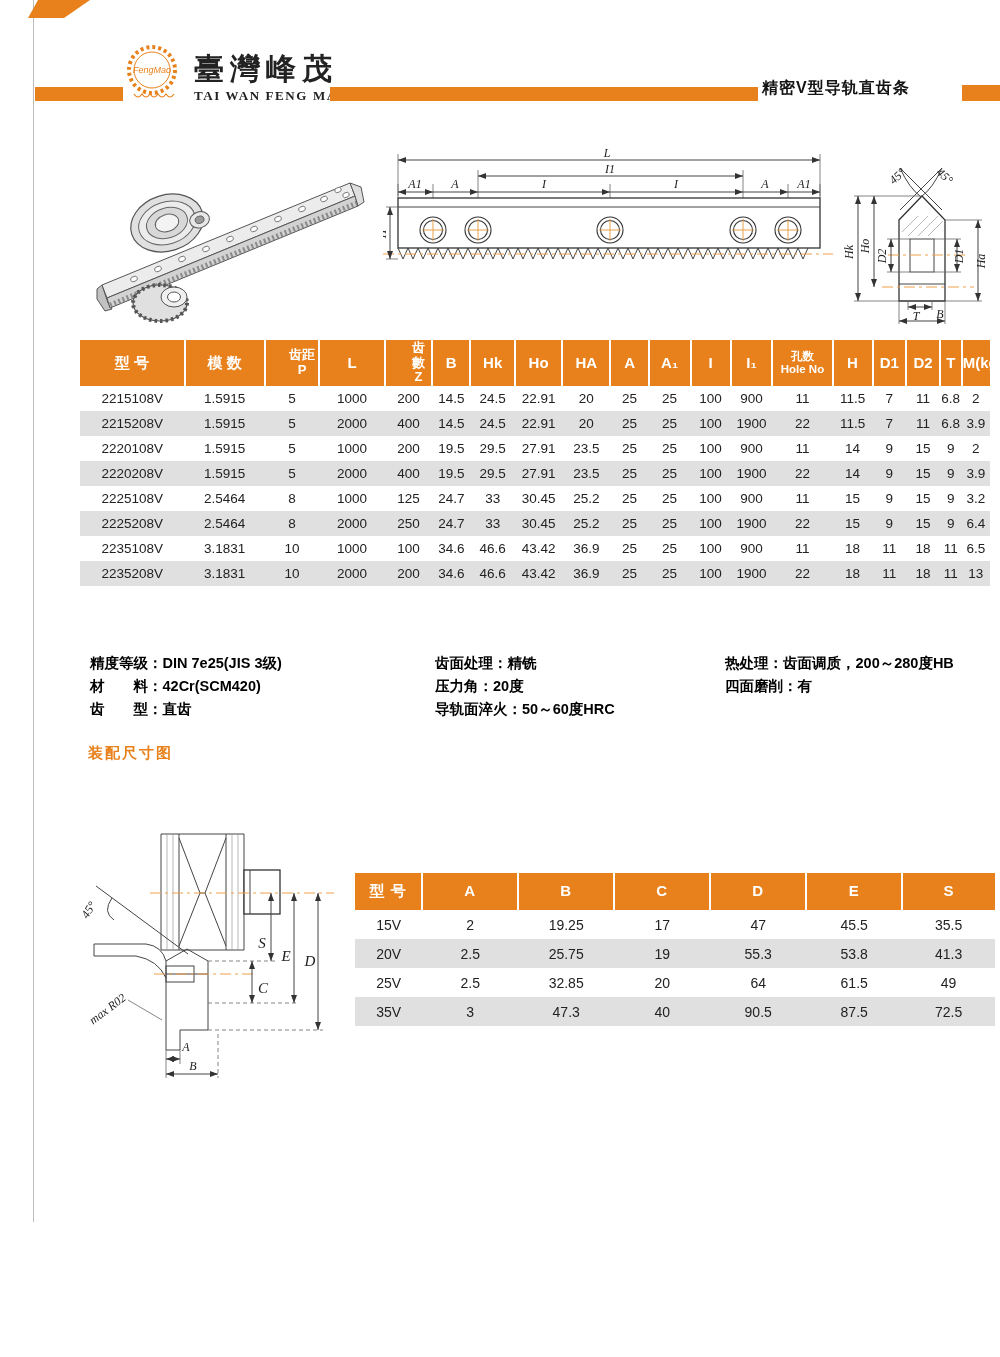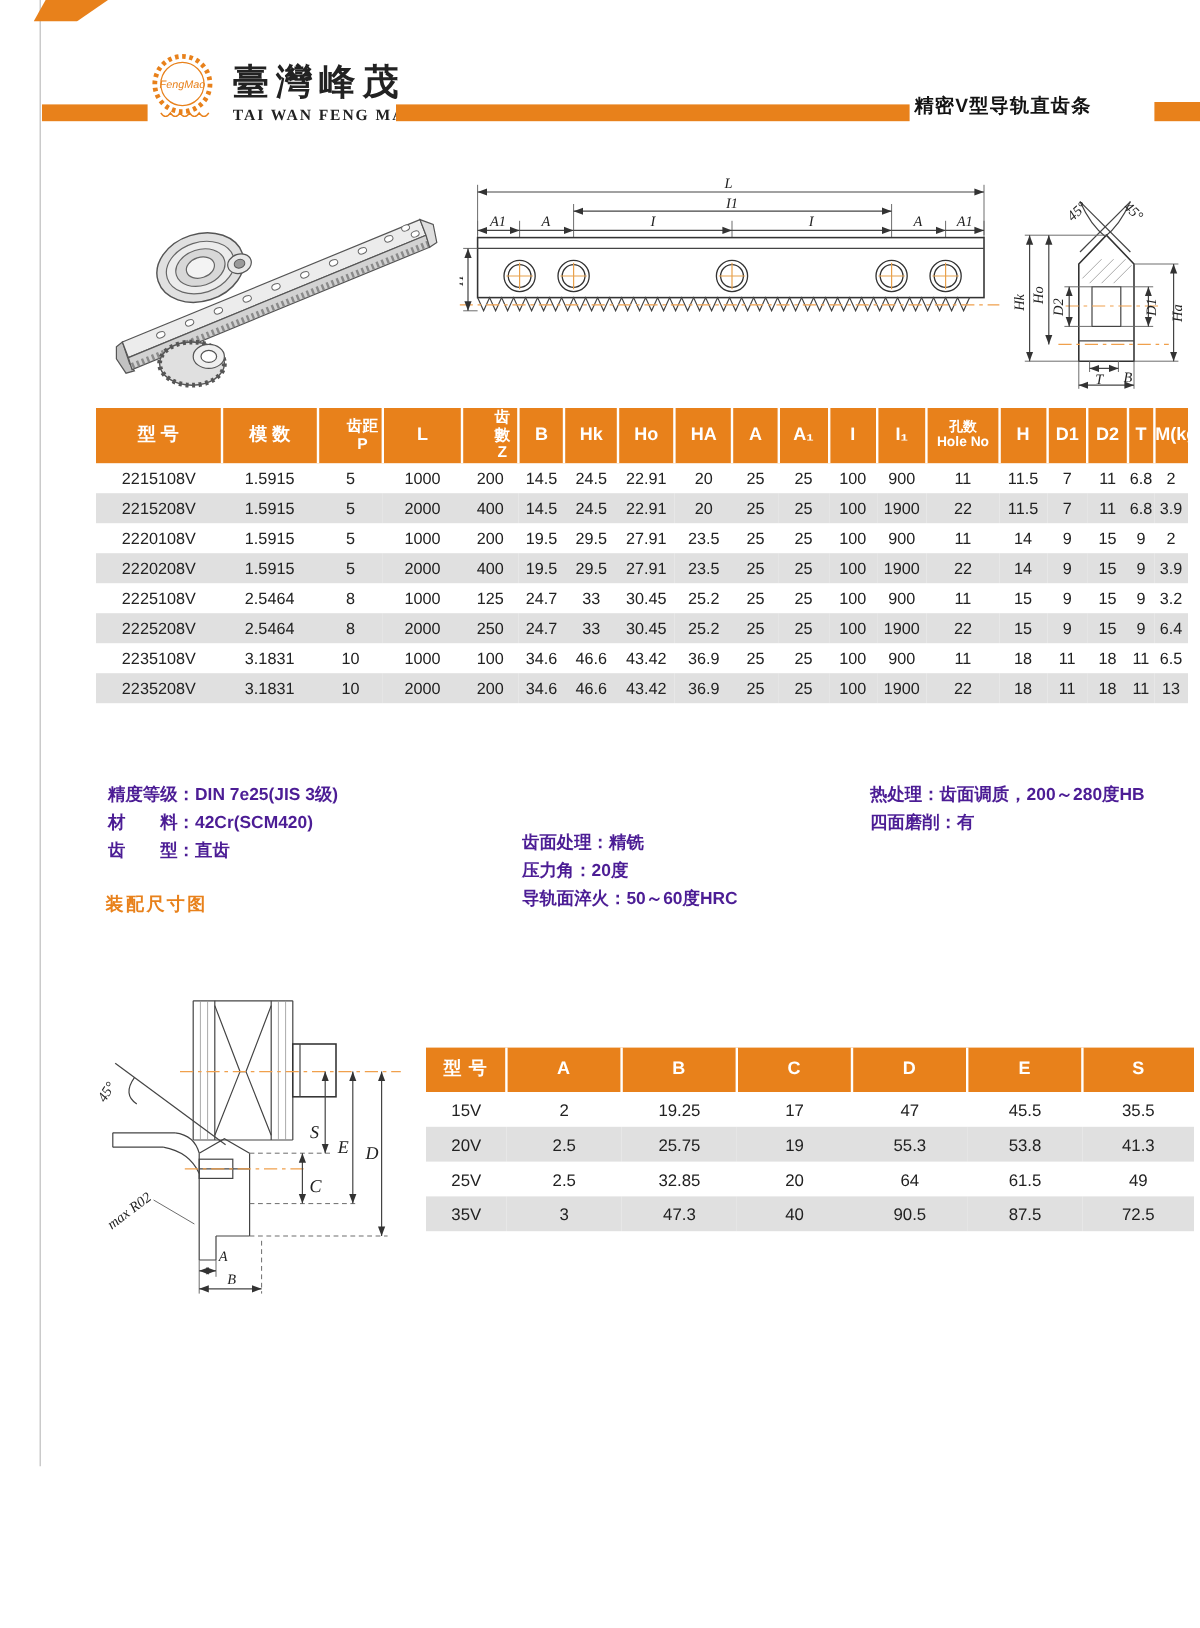--- a/index.html
+++ b/index.html
@@ -42,23 +42,23 @@
   th:first-child{border-left:none;}
   #spec-table th{height:46px;font-size:15px;}
   #spec-table th:nth-child(3),#spec-table th:nth-child(5){font-size:13px;padding-left:20px;}
   #spec-table th:nth-child(14){font-size:11.5px;}
   #asm-table th{height:37px;font-size:15px;letter-spacing:1px;}
   td{text-align:center;color:#222;padding:0;}
   #spec-table td{height:25px;font-size:13.5px;}
   #asm-table td{height:29px;font-size:14px;}
   tbody tr:nth-child(even) td{background:var(--rowalt);}
 
-  .notes{position:absolute;font-size:14.5px;font-weight:600;color:#4c1d95;line-height:23px;white-space:pre-line;}
+  .notes{position:absolute;font-size:14.5px;font-weight:600;color:#000000;line-height:23px;white-space:pre-line;}
   #notes-left{left:90px;top:652px;}
-  #notes-mid{left:435px;top:652px;margin-top:40px;}
+  #notes-mid{left:435px;top:652px;}
   #notes-right{left:725px;top:652px;}
 
   #section-title{position:absolute;left:88px;top:744px;font-size:15px;font-weight:bold;color:var(--accent);letter-spacing:2px;}
 
   #footer-bar1{left:33px;top:1314px;width:55px;height:12px;}
   #footer-bar2{left:233px;top:1314px;width:752px;height:12px;}
   #footer-text{position:absolute;left:104px;top:1305px;font-size:16px;font-weight:bold;font-style:italic;color:#979797;letter-spacing:1.5px;}
 
   svg text.dim{font-family:"Liberation Serif",serif;font-style:italic;font-size:12px;fill:#222;}
   svg text.dimbig{font-family:"Liberation Serif",serif;font-style:italic;font-size:15px;fill:#222;}

